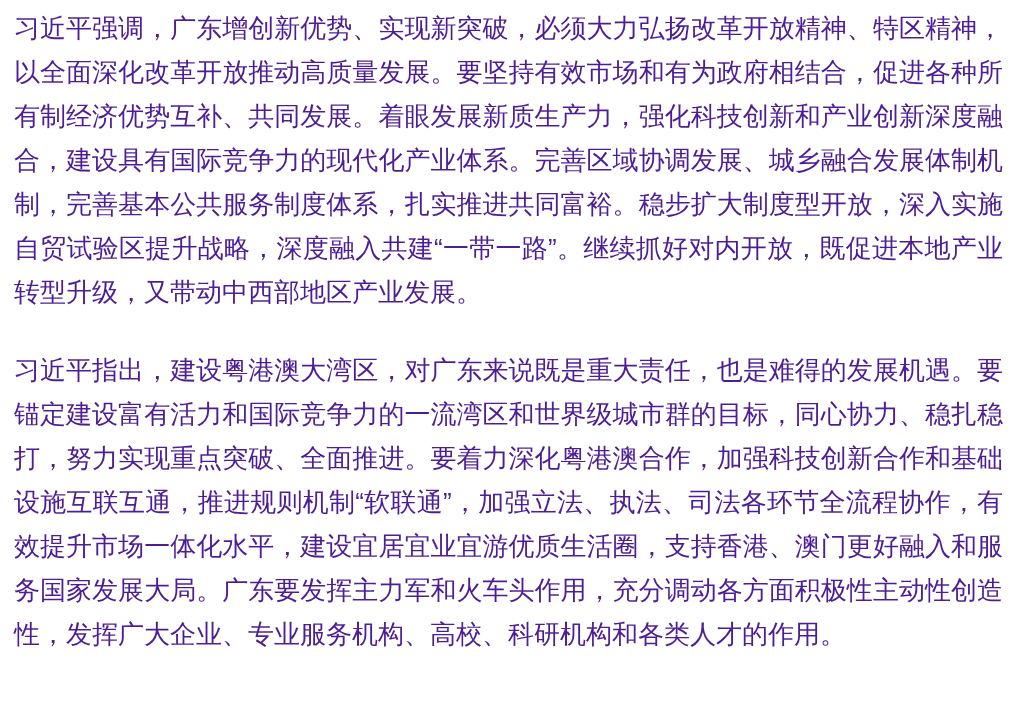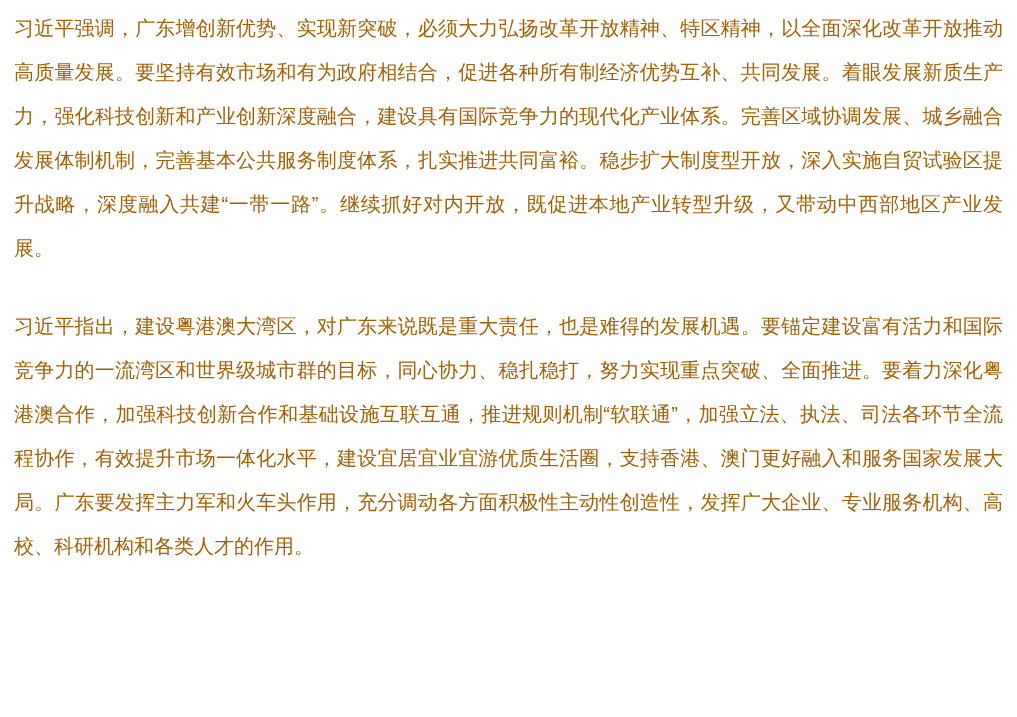--- a/index.html
+++ b/index.html
@@ -13,23 +13,23 @@
     overflow: hidden;
     font-family: "Liberation Sans", "DejaVu Sans", sans-serif;
   }
   .article {
     box-sizing: border-box;
     width: 1017px;
     padding: 6px 14px 0 14px;
   }
   .para {
     margin: 0 0 34px 0;
-    font-size: 20px;
+    font-size: 26px;
     line-height: 44px;
-    color: #a16207;
+    color: #4c1d95;
     text-align: justify;
     text-justify: inter-ideograph;
     letter-spacing: 0px;
     word-break: break-all;
   }
   .para:last-child {
     margin-bottom: 0;
   }
 </style>
 </head>

